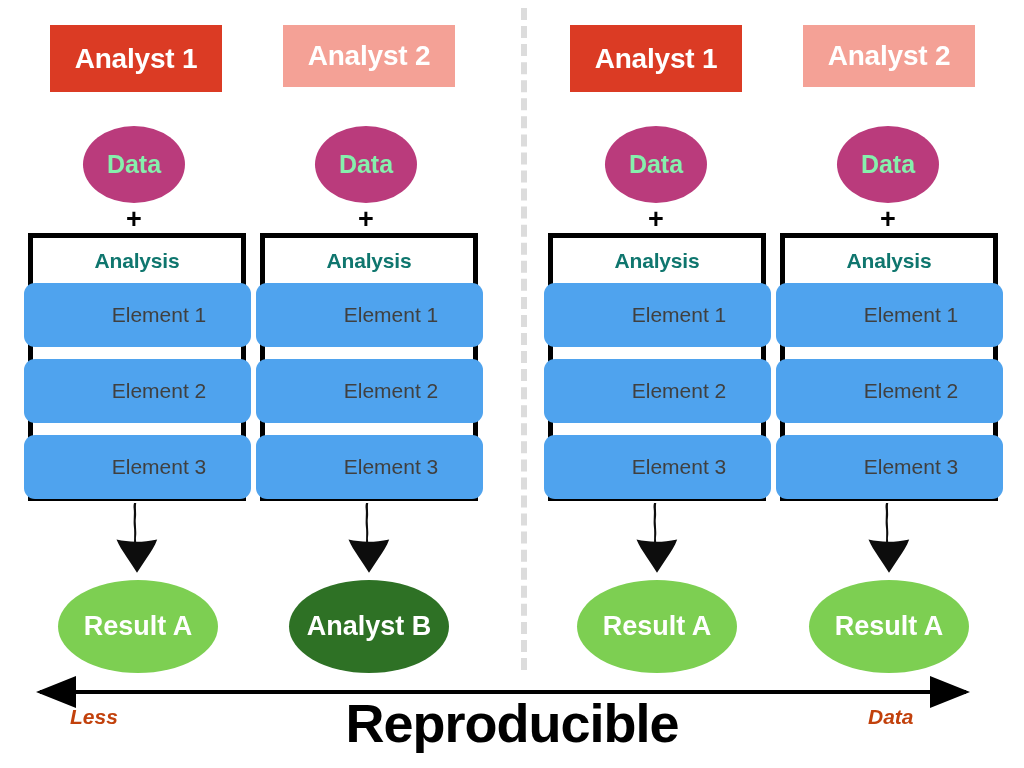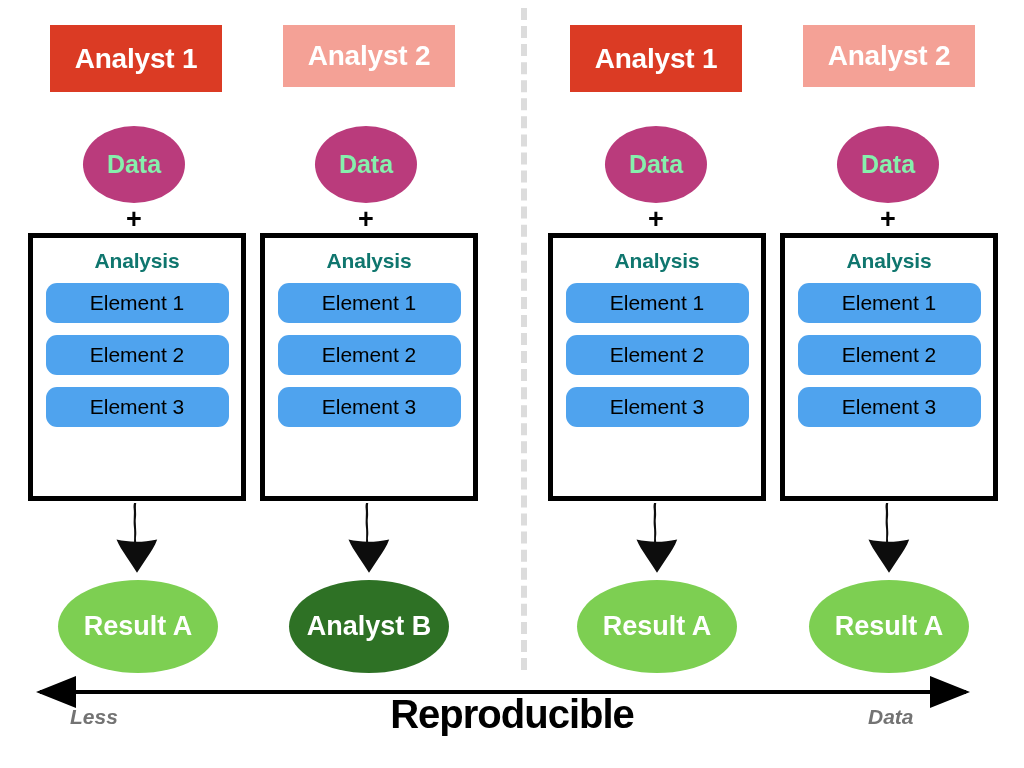--- a/index.html
+++ b/index.html
@@ -84,28 +84,29 @@
   .element-list {
     margin-top: 10px;
     width: 100%;
     display: flex;
     flex-direction: column;
     align-items: center;
     gap: 12px;
   }
   .element-chip {
     width: 183px;
-    height: 40px;
+    height: 64px;
     border-radius: 11px;
     background: #4FA3EE;
-    color: #000000;
+    color: #404040;
     font-size: 21px;
     display: flex;
     align-items: center;
     justify-content: center;
+    padding-left: 44px;
   }
 
   
   .arrow-down {
     position: absolute;
     width: 46px;
     height: 72px;
   }
 
   
@@ -126,32 +127,32 @@
     left: 28px;
     top: 672px;
     width: 950px;
     height: 40px;
   }
   .scale-label {
     position: absolute;
     font-weight: bold;
     font-style: italic;
     font-size: 21px;
-    color: #737373;
+    color: #c2410c;
   }
   .scale-label.less { left: 70px;  top: 705px; }
   .scale-label.more { left: 868px; top: 705px; }
   .scale-title {
     position: absolute;
     left: 0;
     right: 0;
     top: 692px;
     text-align: center;
     font-weight: bold;
-    font-size: 40px;
+    font-size: 54px;
     color: #000000;
     letter-spacing: -1px;
   }
 </style>
 </head>
 <body>
 
 <div id="stage">
 
   <div class="divider" style="left:521px;"></div>

